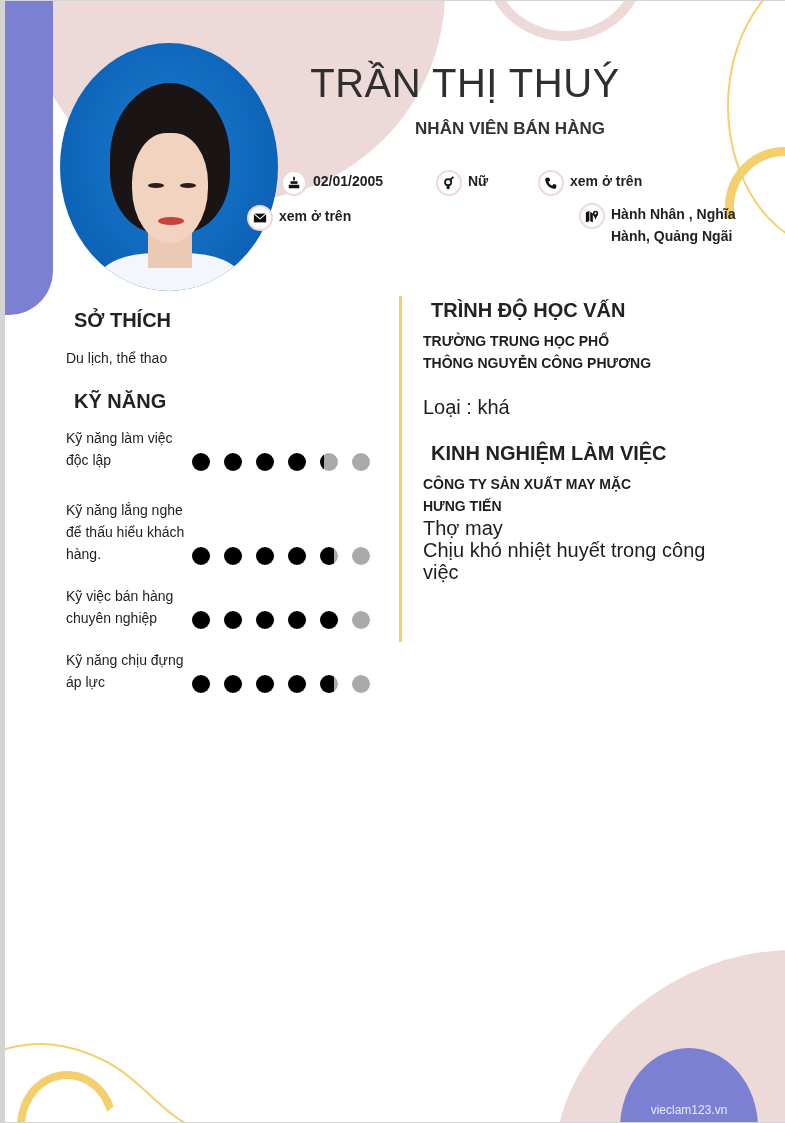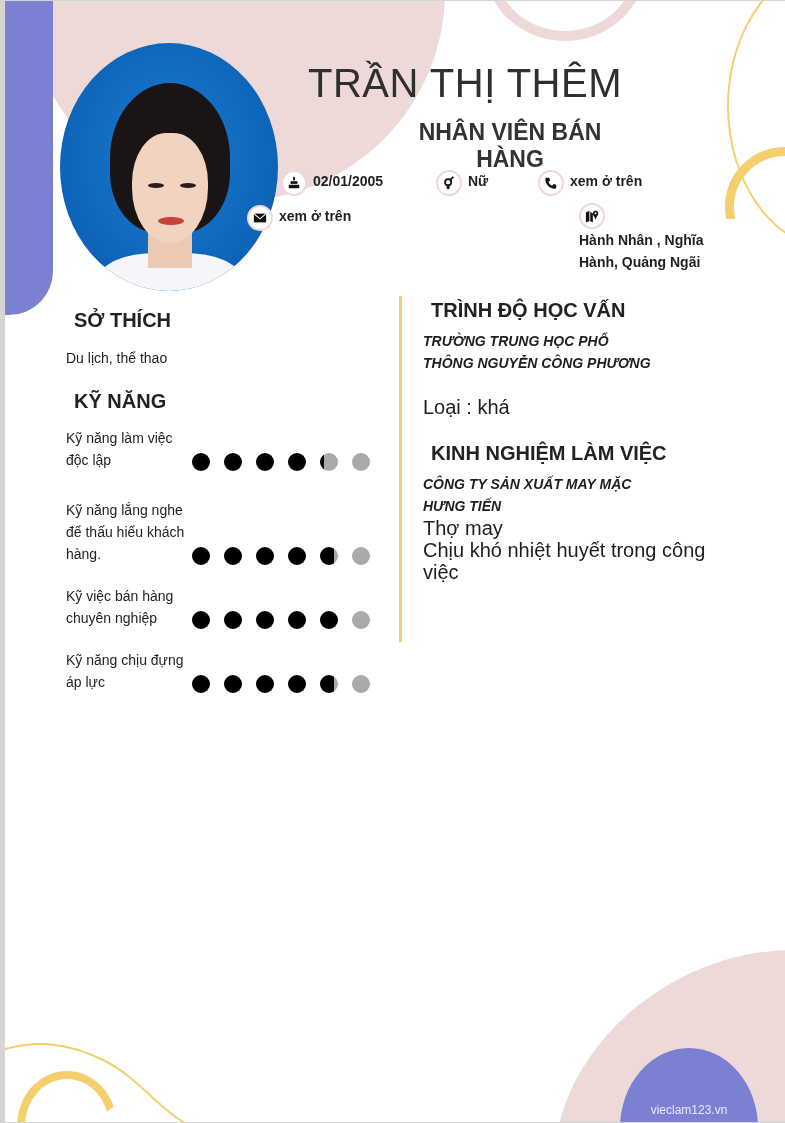--- a/index.html
+++ b/index.html
@@ -61,51 +61,51 @@
   }
   .photo .eye { position: absolute; top: 140px; width: 16px; height: 5px; border-radius: 50%; background: #2b1c1c; }
   .photo .eye.l { left: 88px; } .photo .eye.r { left: 120px; }
 
   .name {
     position: absolute; left: 300px; top: 60px; width: 320px; text-align: center;
     font-size: 40px; color: #2f2f2f; letter-spacing: 0.5px; z-index: 3;
   }
   .title {
     position: absolute; left: 380px; top: 118px; width: 250px; text-align: center;
-    font-size: 23px; font-weight: bold; color: #333; z-index: 3;
+    font-size: 17px; font-weight: bold; color: #333; z-index: 3;
   }
   .info { position: absolute; display: flex; align-items: flex-start; font-size: 14px; color: #1f1f1f; z-index: 3; }
   .info .ico {
     width: 22px; height: 22px; border-radius: 50%; border: 2px solid #ecd9d8;
     display: inline-flex; align-items: center; justify-content: center; margin-right: 6px;
     background: #fff; flex: 0 0 auto;
   }
   .info .ico svg { width: 14px; height: 14px; }
   .info .txt { line-height: 22px; font-weight: bold; }
   .info-dob { left: 276px; top: 169px; }
   .info-gender { left: 431px; top: 169px; }
   .info-phone { left: 533px; top: 169px; }
   .info-email { left: 242px; top: 204px; }
-  .info-address { left: 574px; top: 202px; flex-direction: column; }
+  .info-address { left: 574px; top: 202px; }
   .info-address .txt { width: 125px; }
 
   .section-title { font-size: 20px; font-weight: bold; color: #222; margin: 8px; }
   .left-col { position: absolute; left: 61px; top: 300px; width: 320px; }
   .left-col .hobby { font-size: 14px; margin-top: 18px; }
   .skills-title { margin-top: 24px; }
   .skill-row { display: flex; align-items: flex-end; margin-top: 14px; }
   .skill-row .label { width: 124px; font-size: 14px; line-height: 22px; }
   .dots { display: flex; gap: 14px; padding-top: 3px; margin-left: 2px; }
   .dot { width: 18px; height: 18px; border-radius: 50%; background: #aaaaaa; }
   .skill-row.r2 { margin-top: 28px; }
   .skill-row.r3, .skill-row.r4 { margin-top: 20px; }
 
   .divider { position: absolute; left: 394px; top: 295px; width: 3px; height: 346px; background: #f3cf6d; }
   .right-col { position: absolute; left: 418px; top: 290px; width: 320px; }
-  .right-col .sub { font-size: 14px; font-weight: bold; line-height: 22px; font-style: italic; }
+  .right-col .sub { font-size: 14px; font-weight: bold; line-height: 22px; }
   .right-col .body { font-size: 20px; line-height: 22px; }
   .edu-grade { margin-top: 22px; }
   .exp-title { margin-top: 24px; }
   .extra-title { margin-top: 48px; }
 
   .pink-blob-bottom {
     left: 540px; top: 960px; width: 420px; height: 340px; border-radius: 50%;
     background: #ecd9d8; transform: rotate(-30deg);
   }
   .purple-bottom {
@@ -136,21 +136,21 @@
   <div class="photo">
     <div class="shirt"></div>
     <div class="neck"></div>
     <div class="hair"></div>
     <div class="face"></div>
     <div class="eye l"></div>
     <div class="eye r"></div>
     <div class="lips"></div>
   </div>
 
-  <div class="name">TRẦN THỊ THÊM</div>
+  <div class="name">TRẦN THỊ THUÝ</div>
   <div class="title">NHÂN VIÊN BÁN HÀNG</div>
 
   <div class="info info-dob">
     <span class="ico">
       <svg viewBox="0 0 16 16">
           <rect x="7" y="1" width="2" height="4" fill="#111"></rect>
           <rect x="4" y="6" width="8" height="3" fill="#111"></rect>
           <rect x="2" y="10" width="12" height="4" fill="#111"></rect>
         </svg>
     </span>

